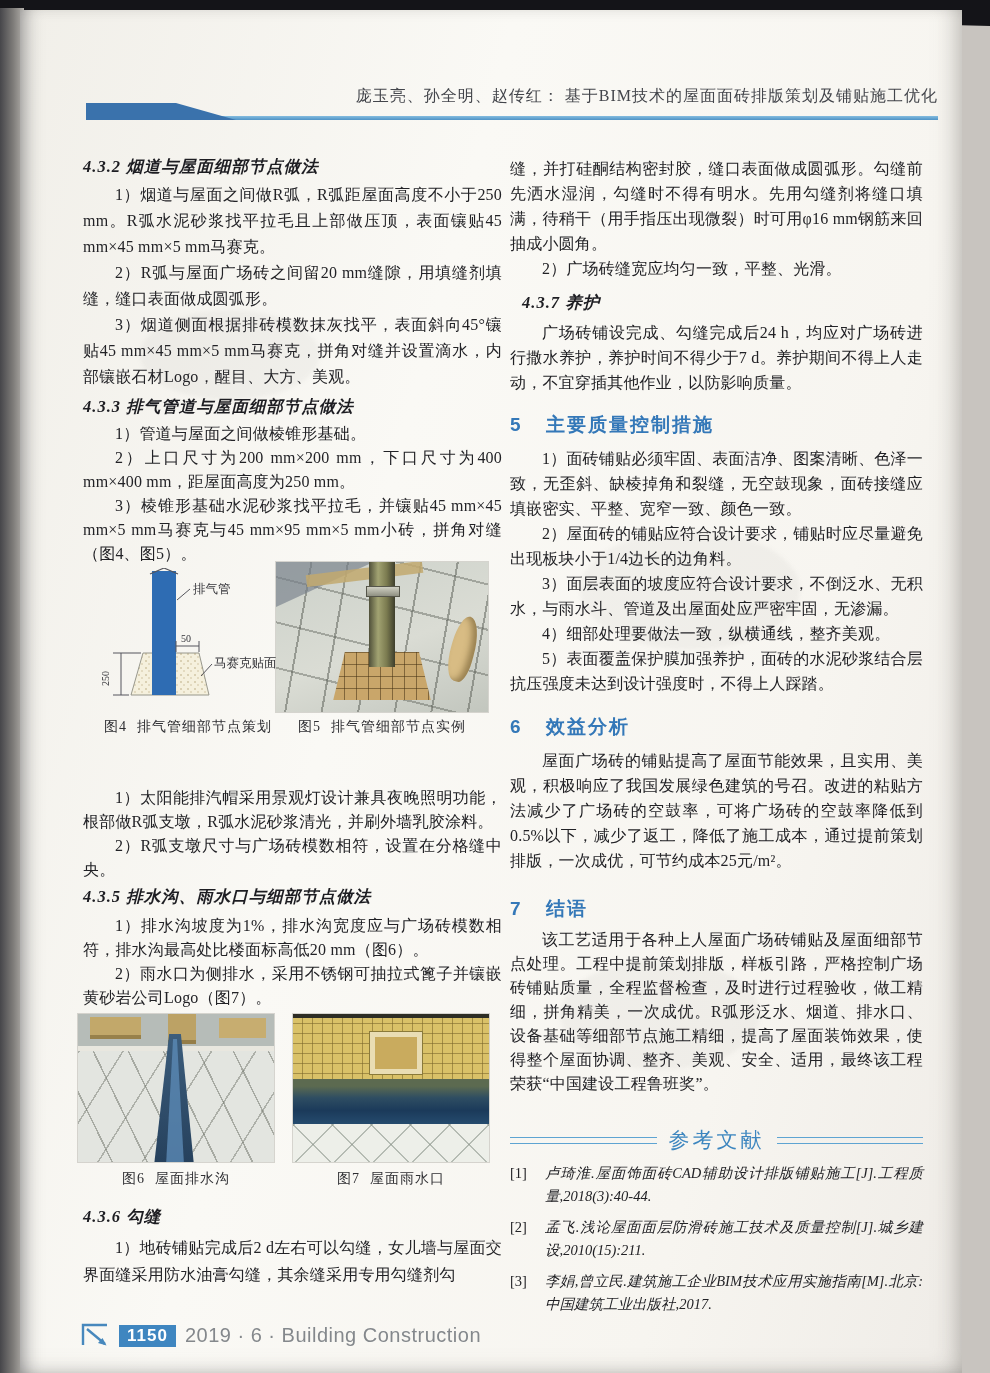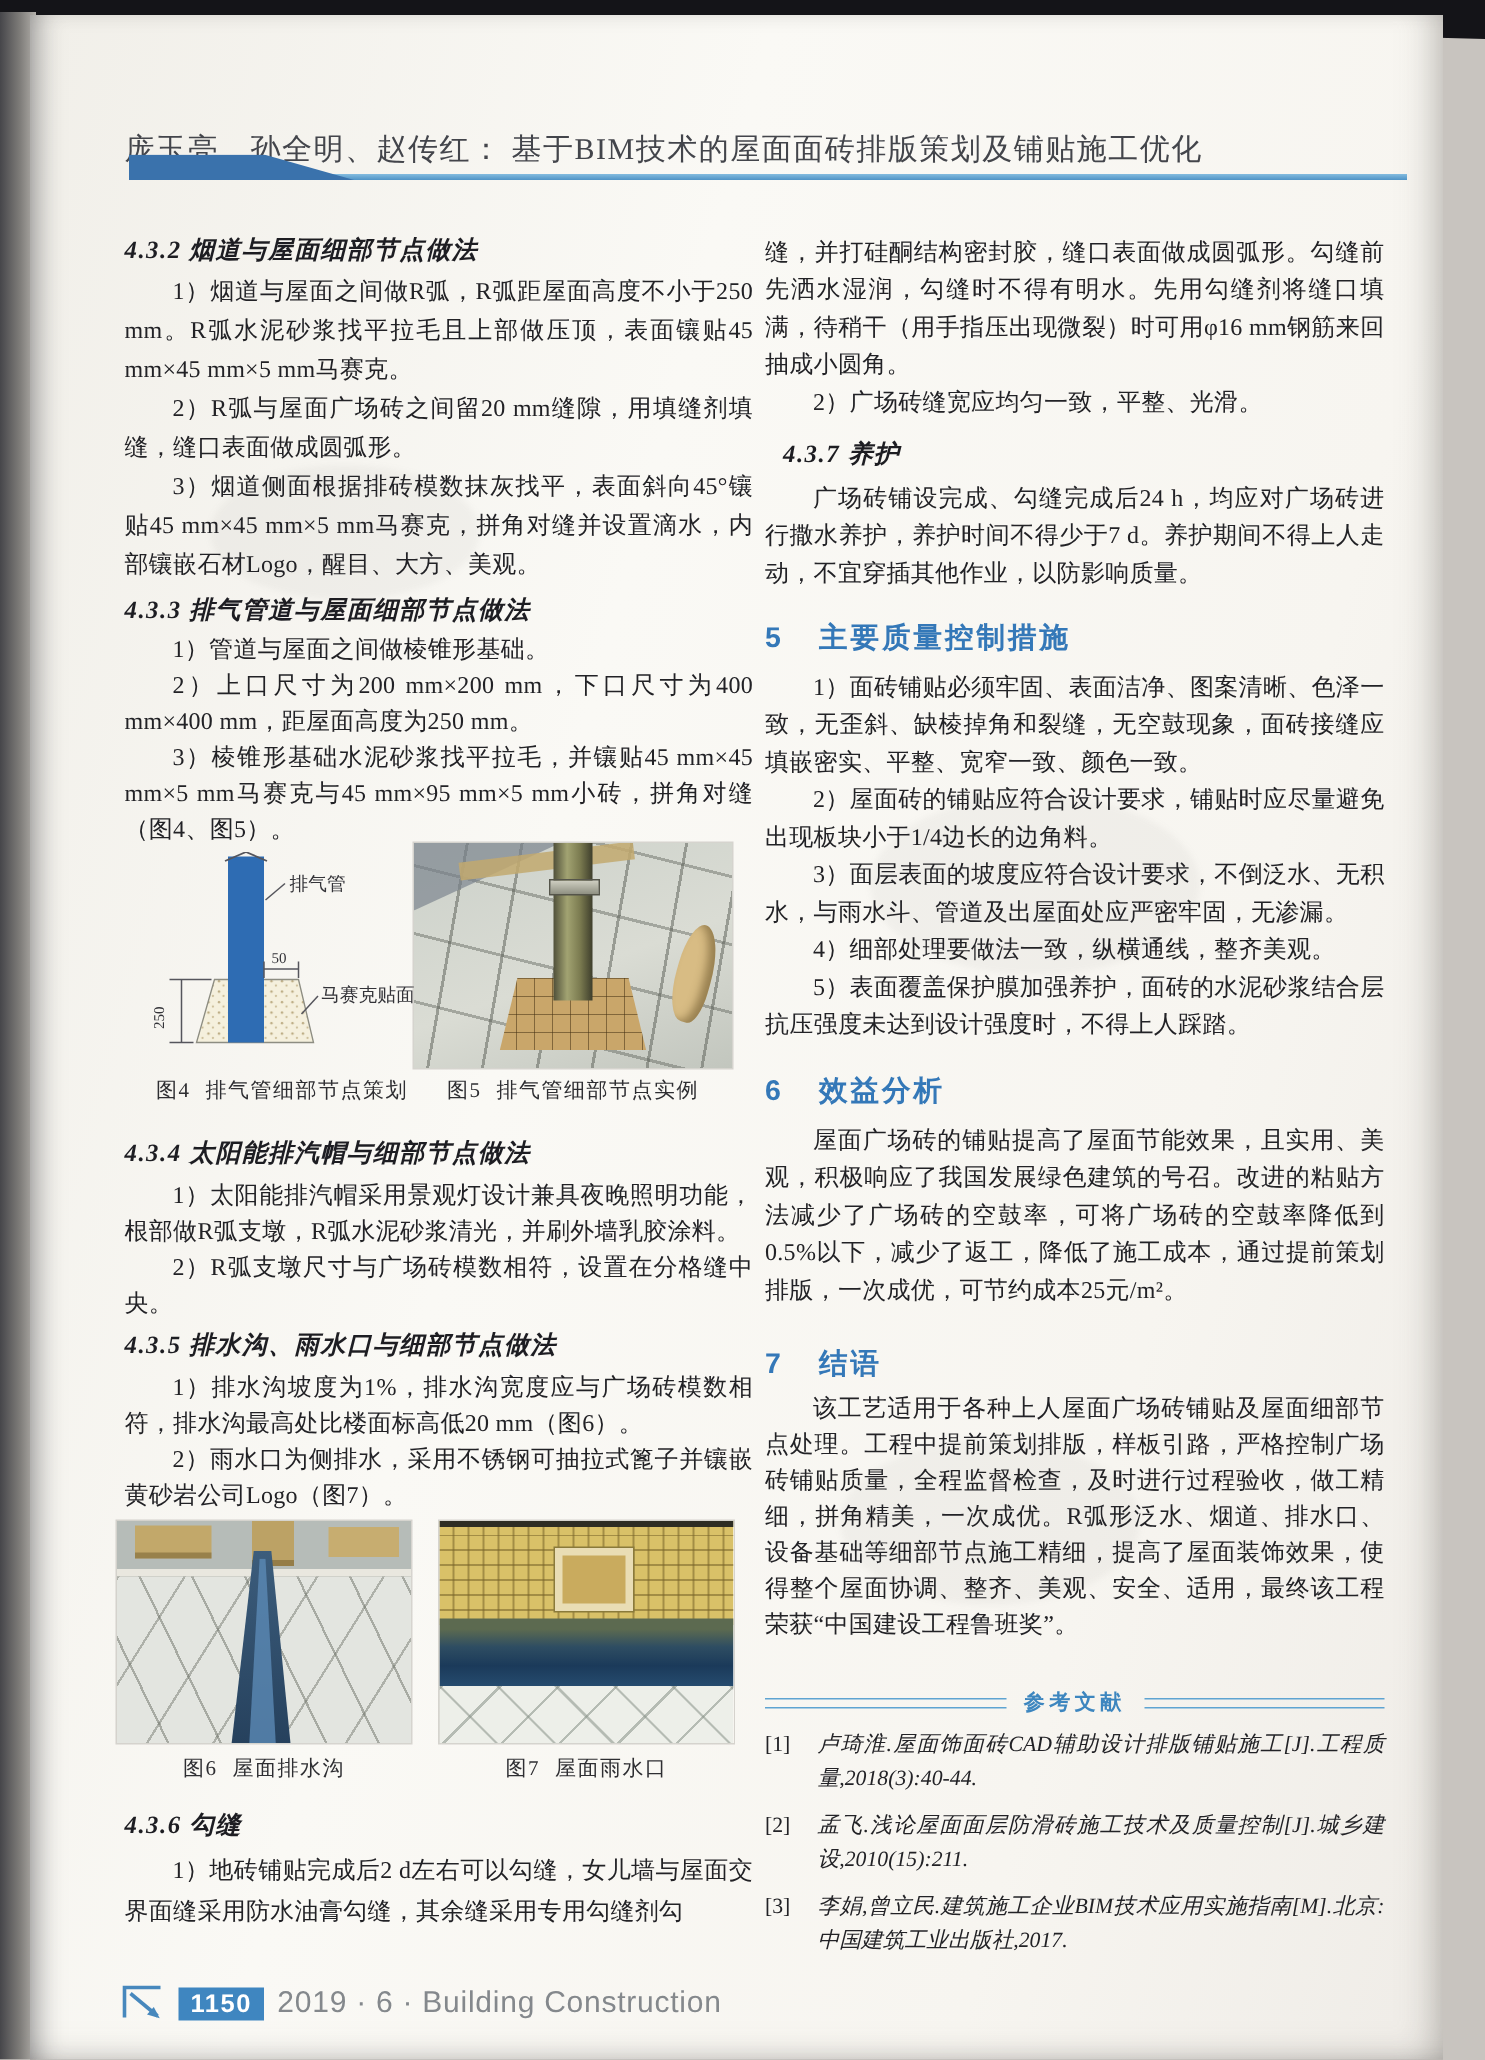--- a/index.html
+++ b/index.html
@@ -14,22 +14,22 @@
   .scan-left{position:absolute;left:0;top:8px;width:24px;height:1365px;
     background:linear-gradient(90deg,#46464a,#7e7c79 55%,#b3b0ab);}
   .page{
     position:absolute;left:20px;top:10px;width:942px;height:1363px;
     background:linear-gradient(105deg,#f1efe9,#faf9f5 38%,#f7f5f0 75%,#efece7);
     box-shadow:inset 14px 0 20px -12px rgba(50,50,55,.6), inset -16px -8px 26px -14px rgba(110,105,100,.55);
   }
   .blot{position:absolute;border-radius:50%;background:rgba(120,120,125,.06);filter:blur(2px);}
 
   
-  .header-title{position:absolute;left:63px;top:76px;width:855px;text-align:left;
-    font-size:20px;color:#43454b;letter-spacing:1px;}
+  .header-title{position:absolute;left:63px;top:76px;width:855px;text-align:right;
+    font-size:16px;color:#43454b;letter-spacing:1px;}
   .header-rule{position:absolute;left:66px;top:93px;width:852px;height:17px;}
   .header-rule .line{position:absolute;left:0;right:0;bottom:0;height:4px;
     background:linear-gradient(#84bcdf,#4f93c6);}
   .header-rule .trap{position:absolute;left:0;top:0;width:150px;height:17px;background:#3a72ac;
     clip-path:polygon(0 0,60% 0,100% 100%,0 100%);}
 
   
   .blk{position:absolute;text-align:justify;}
   .para{margin:0;text-indent:2em;letter-spacing:.2px;}
   .para.noind{text-indent:0;}
@@ -88,21 +88,21 @@
     border:5px solid #e9ddb4;box-shadow:0 0 0 1px #8a7a3a;}
   .f7-mid{position:absolute;left:0;top:44%;right:0;height:30%;
     background:linear-gradient(#5c6a50 0 16%,#2e4d62 42%,#1b3a5a 70%,#254b6e);}
   .f7-bot{position:absolute;left:0;top:74%;right:0;bottom:0;background:#edefe9;
     background-image:repeating-linear-gradient(45deg,transparent 0 26px,rgba(135,145,135,.55) 26px 27.5px),
                      repeating-linear-gradient(-45deg,transparent 0 26px,rgba(135,145,135,.55) 26px 27.5px);}
 
   
   .refs-head{display:flex;align-items:center;gap:12px;}
   .refs-head .dline{flex:1;height:5px;border-top:1.5px solid #5ea4d2;border-bottom:1.5px solid #5ea4d2;}
-  .refs-head .rtitle{color:#3d86bf;font-size:14px;font-weight:bold;letter-spacing:3px;
+  .refs-head .rtitle{color:#3d86bf;font-size:21px;font-weight:normal;letter-spacing:3px;
     font-family:"Liberation Sans",sans-serif;}
   .ref-item{display:flex;gap:9px;margin-top:8px;font-style:italic;font-size:14.5px;line-height:23px;text-align:justify;}
   .ref-item .marker{flex:0 0 26px;font-style:normal;}
 
   
   .footer{position:absolute;left:60px;top:1312px;display:flex;align-items:center;gap:9px;}
   .pagenum{display:inline-block;background:#3f86c0;color:#fff;font-family:"Liberation Sans",sans-serif;
     font-size:17px;font-weight:bold;letter-spacing:1px;padding:1px 8px;}
   .journal{color:#84888c;font-size:20px;font-family:"Liberation Sans",sans-serif;letter-spacing:.5px;}
 
@@ -185,23 +185,20 @@
     <div class="f5-tile"></div>
   </div>
 
   <div class="caption" style="left:48px;top:708px;width:240px;">
     <span class="lab">图4</span><span>排气管细部节点策划</span>
   </div>
   <div class="caption" style="left:256px;top:708px;width:212px;">
     <span class="lab">图5</span><span>排气管细部节点实例</span>
   </div>
 
-  <div class="blk leftcol-text" style="left:63px;top:748px;width:419px;">
-    <h3 class="subhead">4.3.4  太阳能排汽帽与细部节点做法</h3>
-  </div>
   <div class="blk leftcol-text" style="left:63px;top:776px;width:419px;line-height:24px;">
     <p class="para">1）太阳能排汽帽采用景观灯设计兼具夜晚照明功能，根部做R弧支墩，R弧水泥砂浆清光，并刷外墙乳胶涂料。</p>
     <p class="para">2）R弧支墩尺寸与广场砖模数相符，设置在分格缝中央。</p>
   </div>
 
   <div class="blk leftcol-text" style="left:63px;top:876px;width:419px;">
     <h3 class="subhead">4.3.5  排水沟、雨水口与细部节点做法</h3>
   </div>
   <div class="blk leftcol-text" style="left:63px;top:904px;width:419px;line-height:24px;">
     <p class="para">1）排水沟坡度为1%，排水沟宽度应与广场砖模数相符，排水沟最高处比楼面标高低20 mm（图6）。</p>

